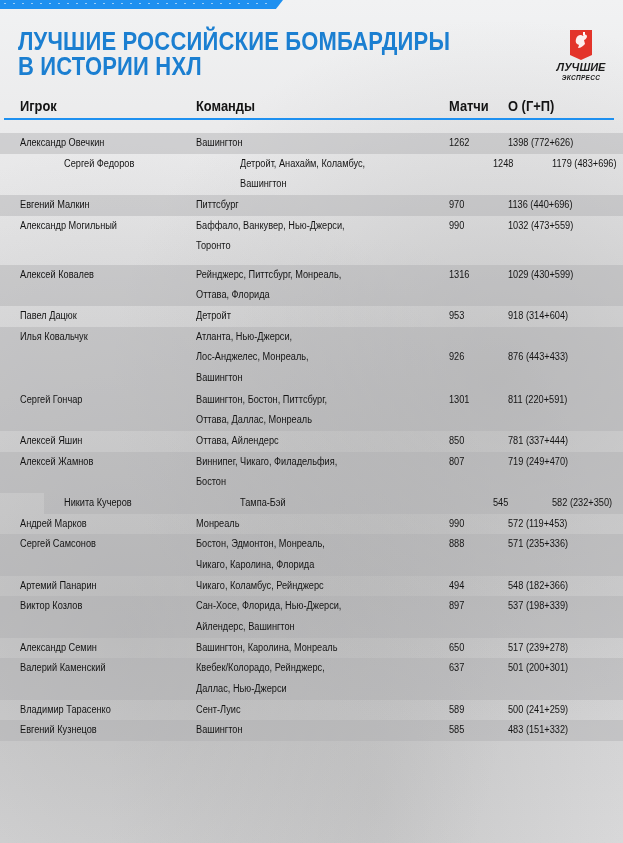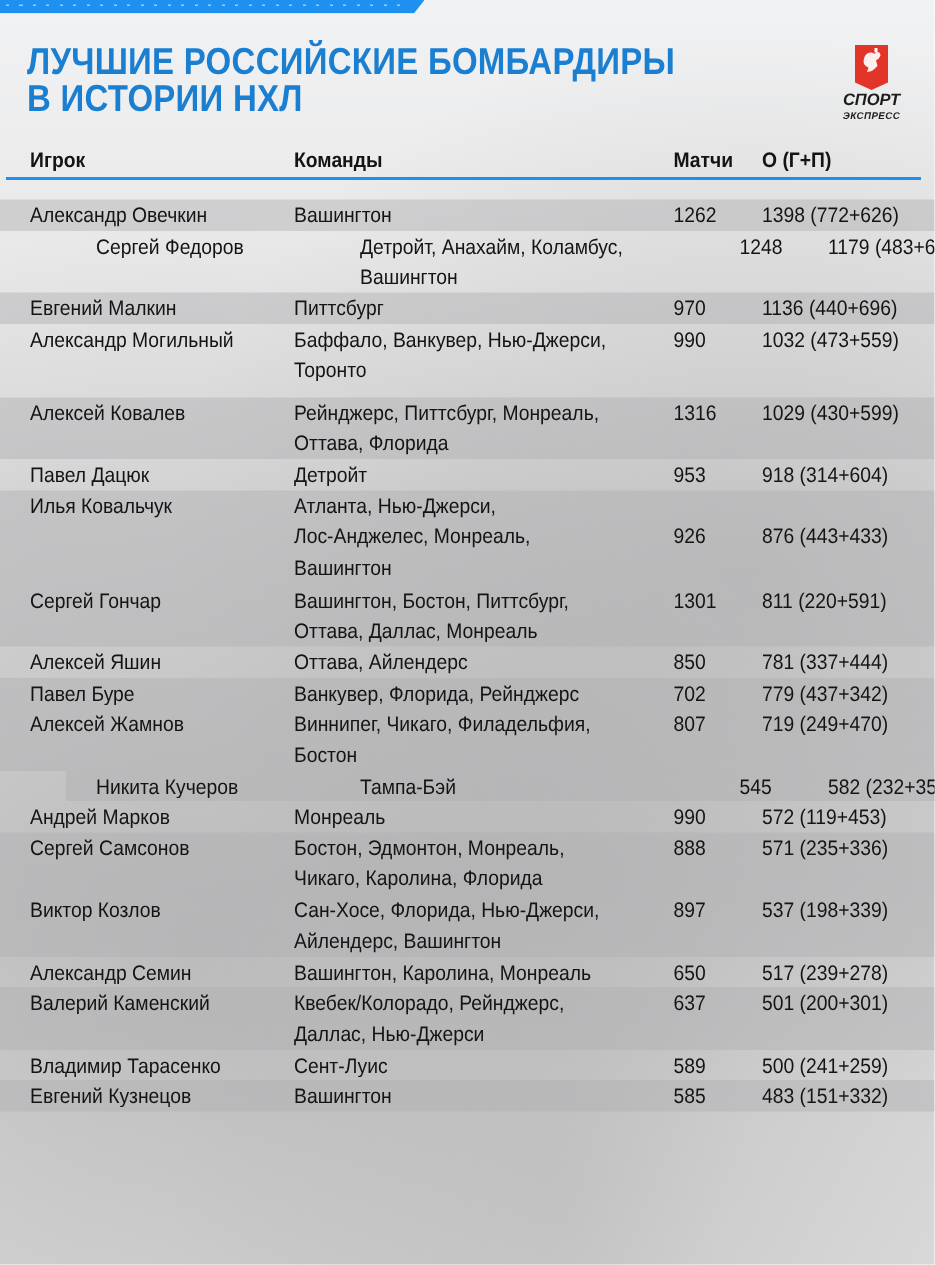--- a/index.html
+++ b/index.html
@@ -48,21 +48,21 @@
     font-weight: bold; font-size: 14px; line-height: 22px;
   }
   .thead div { position: absolute; top: 0; transform: scaleX(0.92); transform-origin: left center; }
   .sep {
     position: absolute; left: 4px; top: 118px; width: 610px; height: 2px; background: #1e90f0;
   }
   .table {
     position: absolute; left: 0; top: 133px; width: 623px;
   }
   .row {
-    position: relative; width: 623px; font-size: 14px; line-height: 20.8px;
+    position: relative; width: 623px; font-size: 10px; line-height: 20.8px;
   }
   .row.shaded { background: rgba(175,175,178,0.45); }
   .row .c { position: absolute; top: 0; white-space: nowrap; transform: scaleX(0.92); transform-origin: left top; }
   .row .player { left: 20px; }
   .row .teams { left: 196px; position: relative; display: block; padding: 0; }
   .row .matches { left: 449px; }
   .row .points { left: 508px; }
   .teams-line { display: block; }
 </style>
 </head>
@@ -74,21 +74,21 @@
   <span>ЛУЧШИЕ РОССИЙСКИЕ БОМБАРДИРЫ</span>
   <span>В ИСТОРИИ НХЛ</span>
 </h1>
 
 <div class="logo">
   <svg class="shield" viewBox="0 0 24 32">
     <path d="M1 1 H23 V26 L12 31 L1 26 Z" fill="#e3342a"></path>
     <path d="M7 10 C8 6 12 5 14 7 C15 5 18 5 18 8 C17 10 16 11 15 11 L16 15 C14 17 12 19 9 19 L10 16 C8 15 6 14 7 10 Z" fill="#ffffff" opacity="0.92"></path>
     <rect x="14" y="3" width="2" height="3" fill="#ffffff"></rect>
   </svg>
-  <div class="l1">СПОРТ</div>
+  <div class="l1">ЛУЧШИЕ</div>
   <div class="l2">ЭКСПРЕСС</div>
 </div>
 
 <div class="thead">
   <div style="left:20px">Игрок</div>
   <div style="left:196px">Команды</div>
   <div style="left:449px">Матчи</div>
   <div style="left:508px">О (Г+П)</div>
 </div>
 <div class="sep"></div>
@@ -165,28 +165,20 @@
       <div class="c points">811 (220+591)</div>
     </div>
     <div class="row" style="height: 20.5px;">
       <div class="c player">Алексей Яшин</div>
       <div class="c teams" style="position: absolute;">
         <span class="teams-line">Оттава, Айлендерс</span>
       </div>
       <div class="c matches">850</div>
       <div class="c points">781 (337+444)</div>
     </div>
-    <div class="row shaded" style="height: 20.5px;">
-      <div class="c player">Павел Буре</div>
-      <div class="c teams" style="position: absolute;">
-        <span class="teams-line">Ванкувер, Флорида, Рейнджерс</span>
-      </div>
-      <div class="c matches">702</div>
-      <div class="c points">779 (437+342)</div>
-    </div>
     <div class="row shaded" style="height: 41.5px;">
       <div class="c player">Алексей Жамнов</div>
       <div class="c teams" style="position: absolute;">
         <span class="teams-line">Виннипег, Чикаго, Филадельфия,</span>
         <span class="teams-line">Бостон</span>
       </div>
       <div class="c matches">807</div>
       <div class="c points">719 (249+470)</div>
     </div>
     <div class="row shaded" style="height: 20.5px; margin-left: 44px;">
@@ -207,20 +199,28 @@
     </div>
     <div class="row shaded" style="height: 41.5px;">
       <div class="c player">Сергей Самсонов</div>
       <div class="c teams" style="position: absolute;">
         <span class="teams-line">Бостон, Эдмонтон, Монреаль,</span>
         <span class="teams-line">Чикаго, Каролина, Флорида</span>
       </div>
       <div class="c matches">888</div>
       <div class="c points">571 (235+336)</div>
     </div>
+    <div class="row" style="height: 20.5px;">
+      <div class="c player">Артемий Панарин</div>
+      <div class="c teams" style="position: absolute;">
+        <span class="teams-line">Чикаго, Коламбус, Рейнджерс</span>
+      </div>
+      <div class="c matches">494</div>
+      <div class="c points">548 (182+366)</div>
+    </div>
     <div class="row shaded" style="height: 41.5px;">
       <div class="c player">Виктор Козлов</div>
       <div class="c teams" style="position: absolute;">
         <span class="teams-line">Сан-Хосе, Флорида, Нью-Джерси,</span>
         <span class="teams-line">Айлендерс, Вашингтон</span>
       </div>
       <div class="c matches">897</div>
       <div class="c points">537 (198+339)</div>
     </div>
     <div class="row" style="height: 20.5px;">

